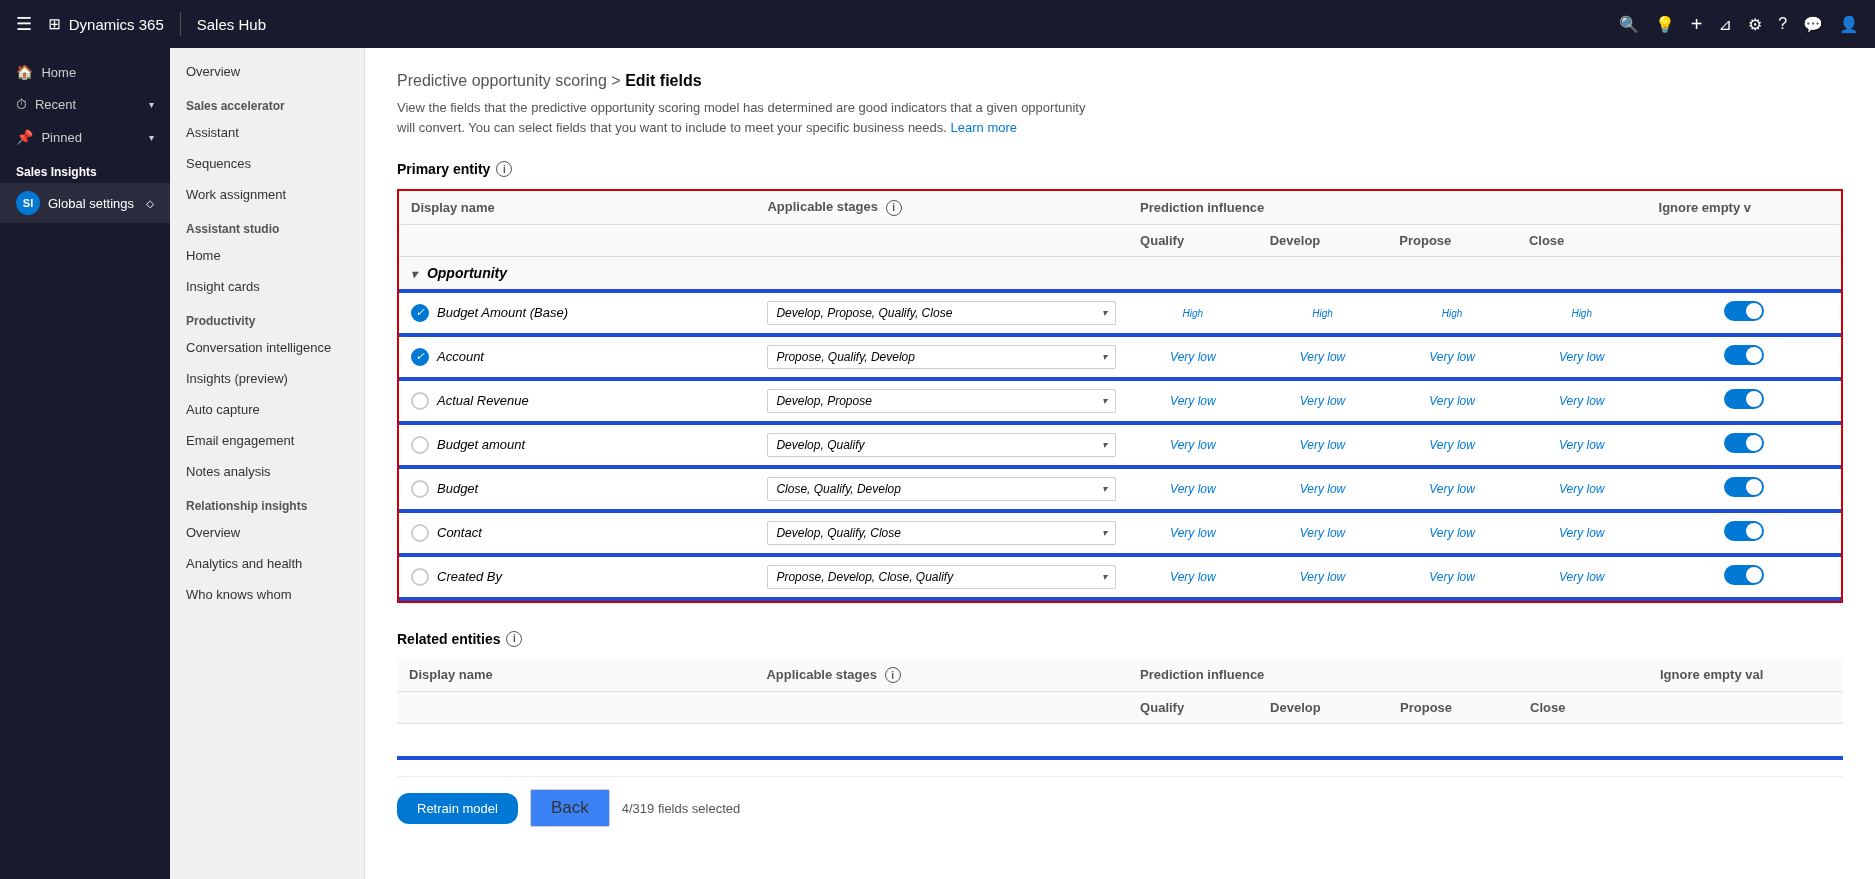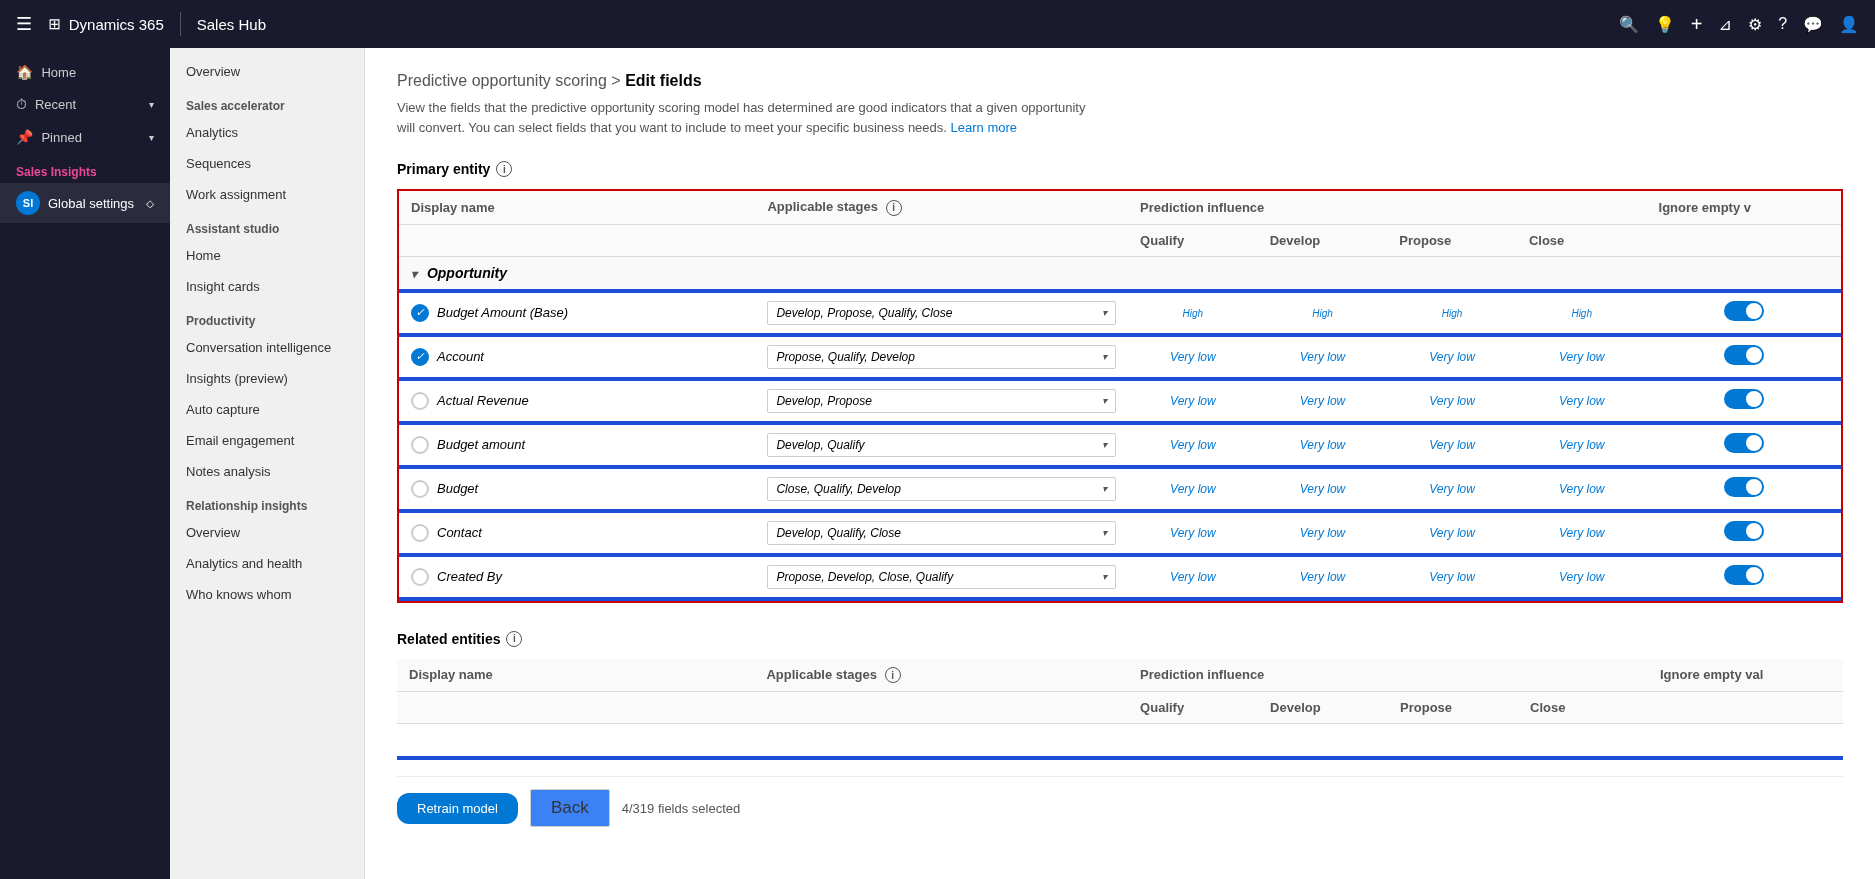--- a/index.html
+++ b/index.html
@@ -22,21 +22,21 @@
       width: 170px; background: #1a1a2e; color: white; flex-shrink: 0;
       display: flex; flex-direction: column; overflow-y: auto;
       padding: 8px 0;
     }
     .left-sidebar-item {
       display: flex; align-items: center; gap: 8px; padding: 8px 16px;
       font-size: 13px; color: #ccc; cursor: pointer;
     }
     .left-sidebar-item .icon { font-size: 14px; }
     .left-sidebar-section-title {
-      padding: 12px 16px 4px; font-size: 12px; color: #ec4899; font-weight: 600;
+      padding: 12px 16px 4px; font-size: 12px; color: #ffffff; font-weight: 600;
     }
     .global-settings-item {
       display: flex; align-items: center; gap: 8px; padding: 8px 16px;
       font-size: 13px; color: white; cursor: pointer; background: rgba(255,255,255,0.08);
       position: relative;
     }
     .si-badge {
       width: 24px; height: 24px; background: #0078d4; border-radius: 50%;
       display: flex; align-items: center; justify-content: center;
       font-size: 11px; font-weight: bold; color: white;
@@ -171,21 +171,21 @@
     <div class="global-settings-item">
       <div class="si-badge">SI</div>
       <span>Global settings</span>
       <span style="margin-left:auto; font-size:10px;">◇</span>
     </div>
   </div>
 
   <div class="second-sidebar">
     <div class="second-sidebar-item">Overview</div>
     <div class="second-sidebar-section">Sales accelerator</div>
-    <div class="second-sidebar-item">Analytics</div>
+    <div class="second-sidebar-item">Assistant</div>
     <div class="second-sidebar-item">Sequences</div>
     <div class="second-sidebar-item">Work assignment</div>
     <div class="second-sidebar-section">Assistant studio</div>
     <div class="second-sidebar-item">Home</div>
     <div class="second-sidebar-item">Insight cards</div>
     <div class="second-sidebar-section">Productivity</div>
     <div class="second-sidebar-item">Conversation intelligence</div>
     <div class="second-sidebar-item">Insights (preview)</div>
     <div class="second-sidebar-item">Auto capture</div>
     <div class="second-sidebar-item">Email engagement</div>

